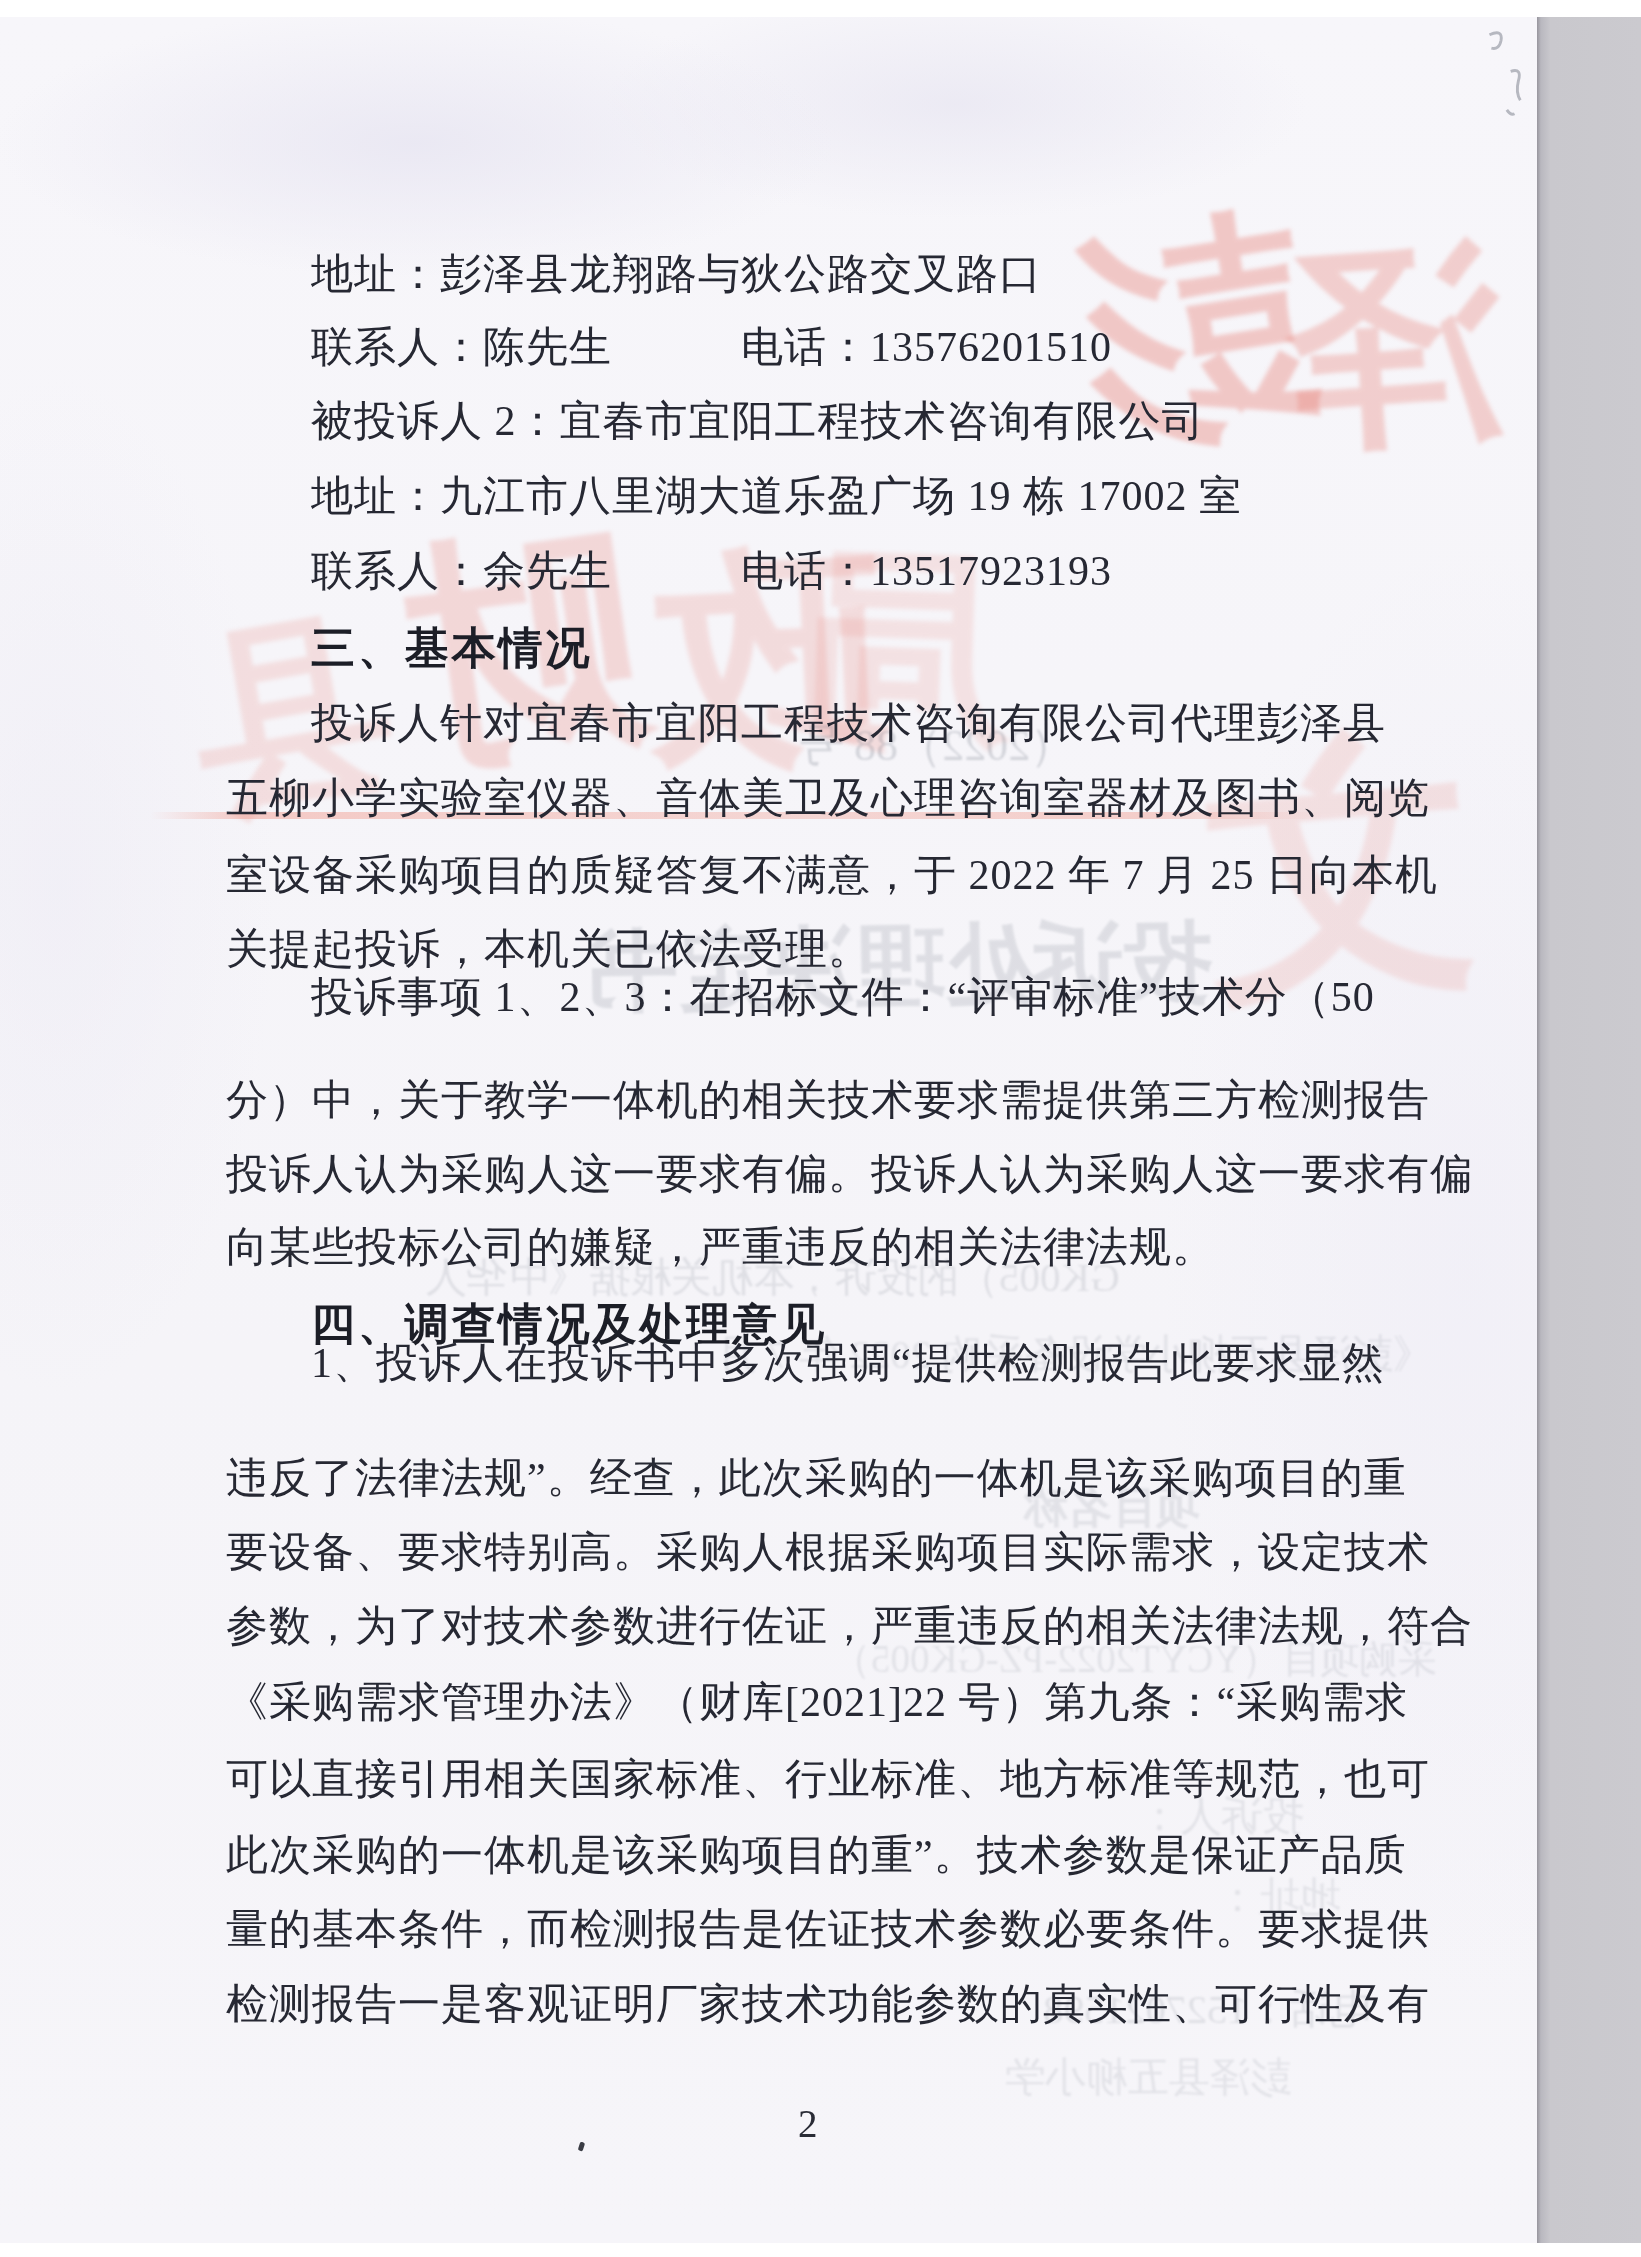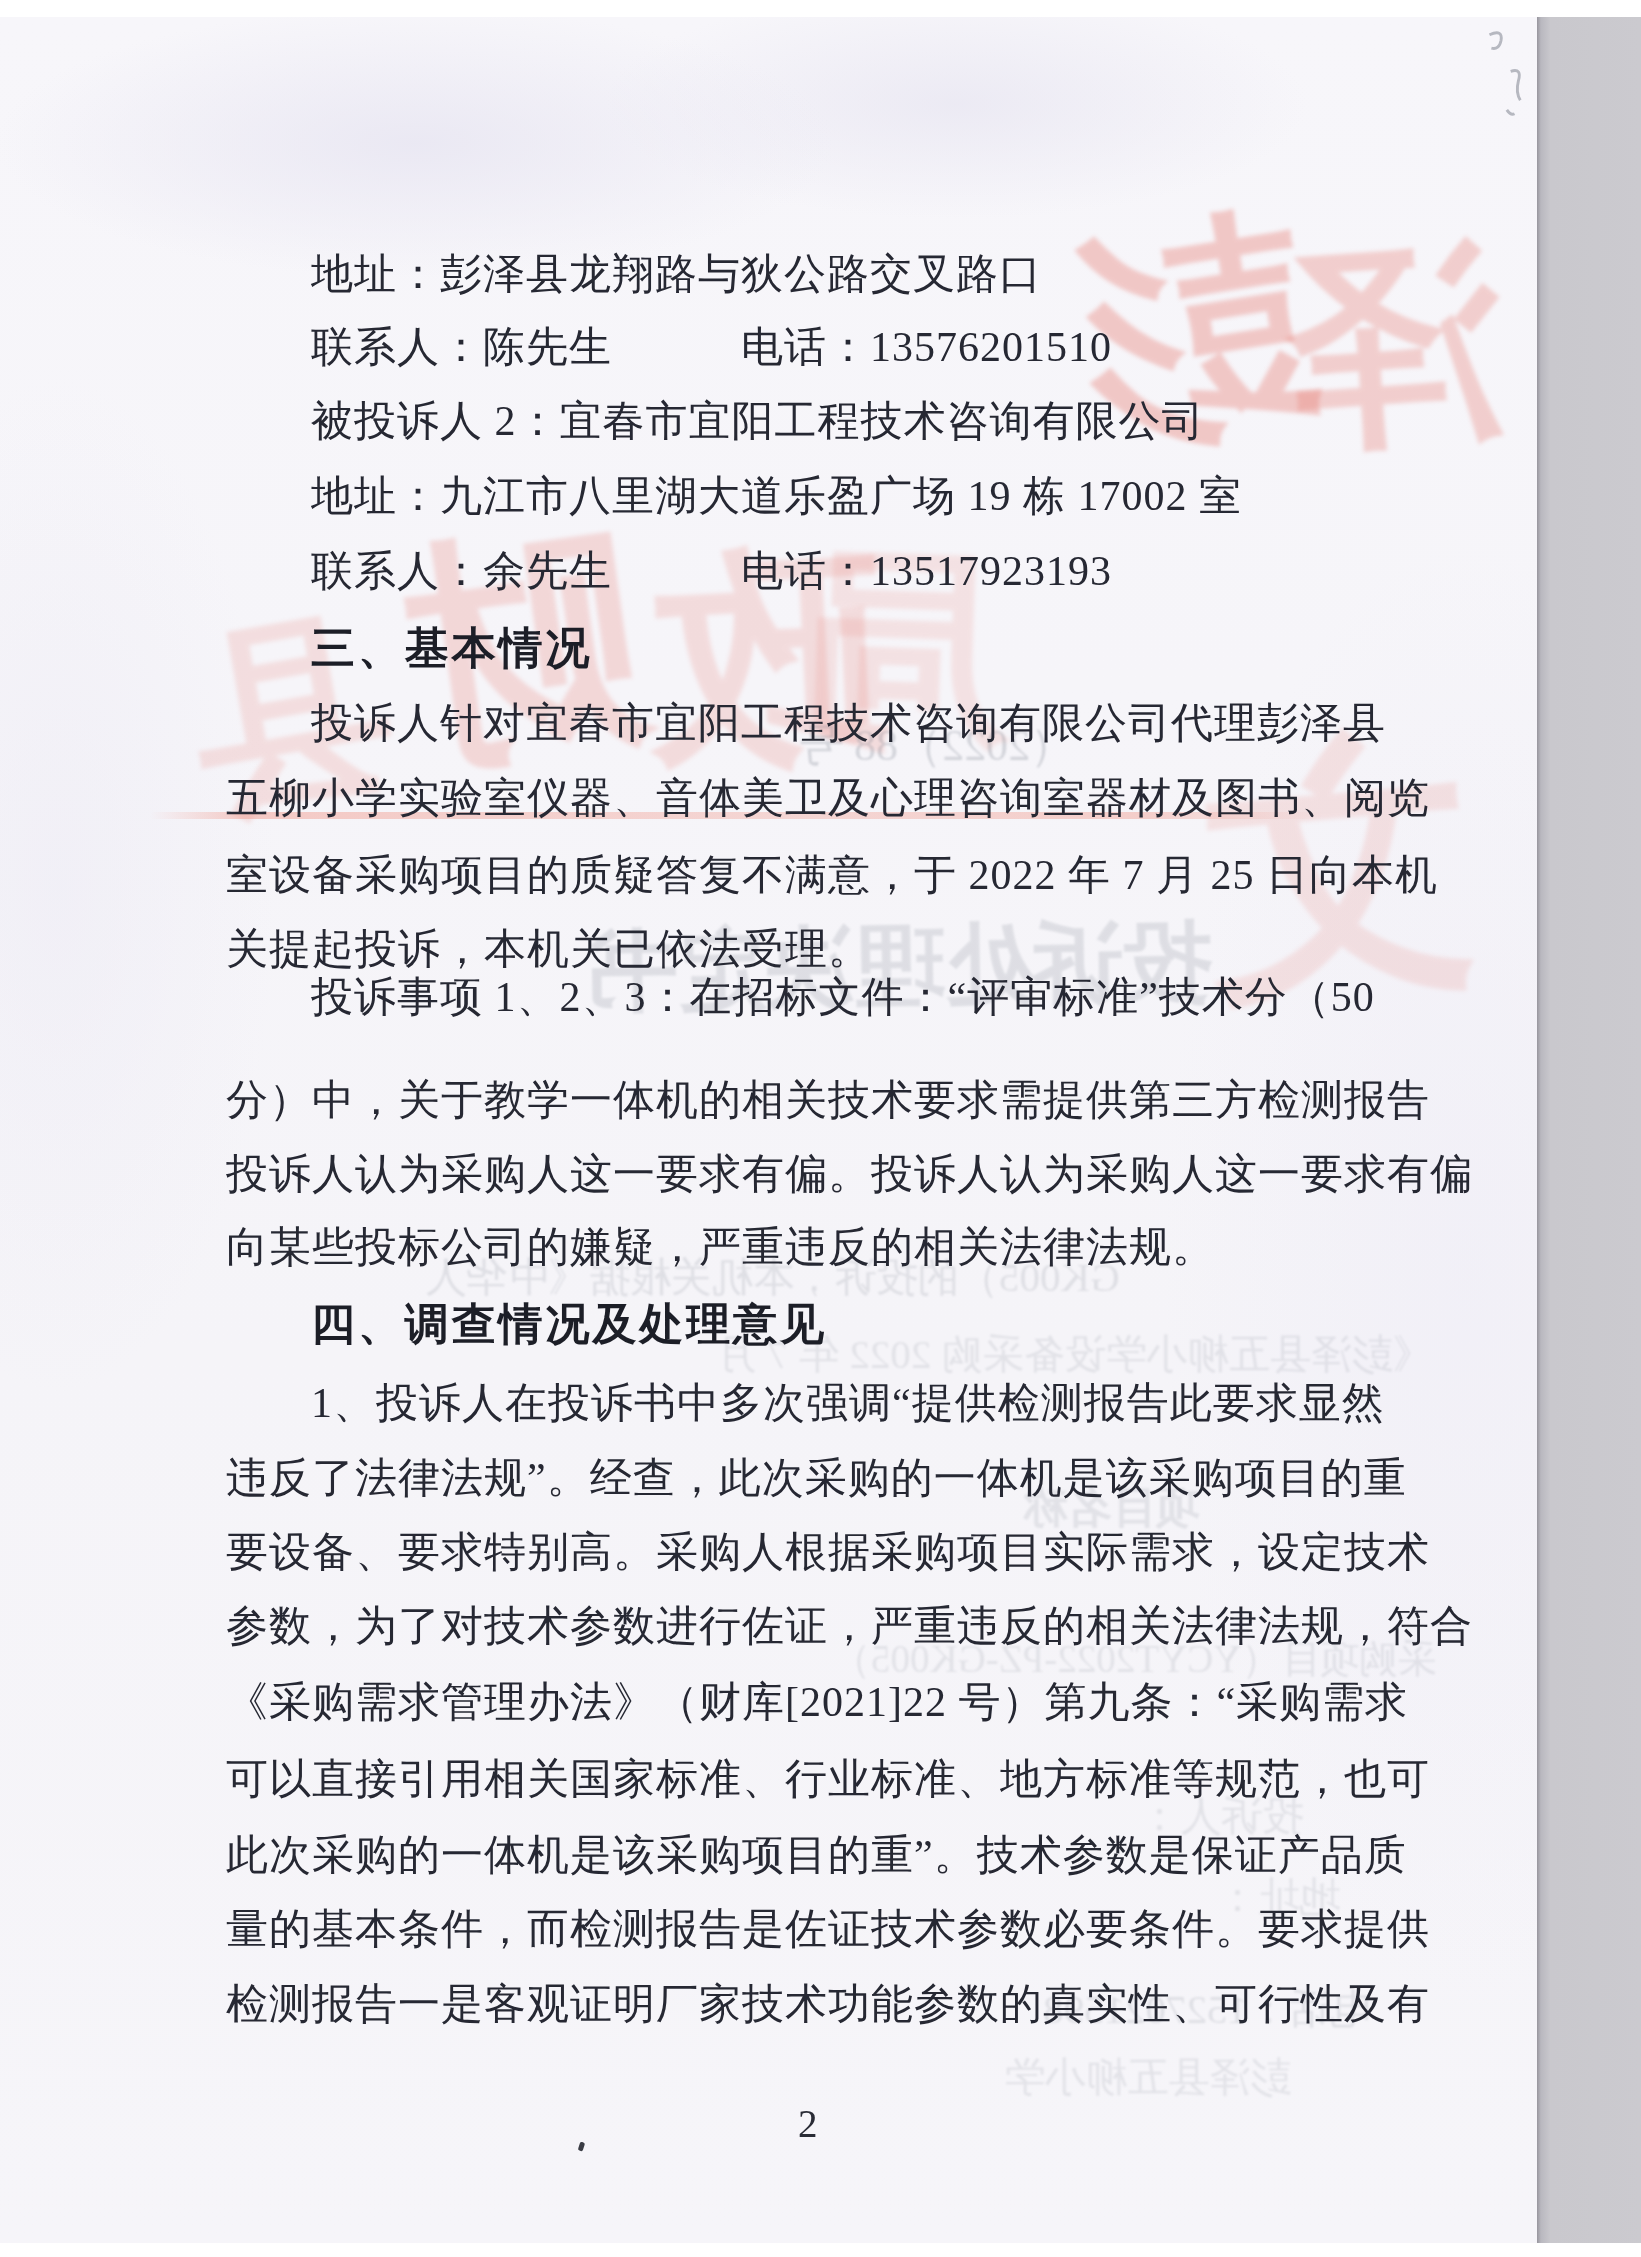--- a/index.html
+++ b/index.html
@@ -84,21 +84,21 @@
     <div class="ln ind hd" style="top:623px">三、基本情况</div>
     <div class="ln ind" style="top:698px">投诉人针对宜春市宜阳工程技术咨询有限公司代理彭泽县</div>
     <div class="ln" style="top:773px">五柳小学实验室仪器、音体美卫及心理咨询室器材及图书、阅览</div>
     <div class="ln" style="top:850px">室设备采购项目的质疑答复不满意，于 2022 年 7 月 25 日向本机</div>
     <div class="ln" style="top:924px">关提起投诉，本机关已依法受理。</div>
     <div class="ln ind" style="top:972px">投诉事项 1、2、3：在招标文件：“评审标准”技术分（50</div>
     <div class="ln" style="top:1075px">分）中，关于教学一体机的相关技术要求需提供第三方检测报告</div>
     <div class="ln" style="top:1149px">投诉人认为采购人这一要求有偏。投诉人认为采购人这一要求有偏</div>
     <div class="ln" style="top:1222px">向某些投标公司的嫌疑，严重违反的相关法律法规。</div>
     <div class="ln ind hd" style="top:1299px">四、调查情况及处理意见</div>
-    <div class="ln ind" style="top:1378px">1、投诉人在投诉书中多次强调“提供检测报告此要求显然</div>
+    <div class="ln ind" style="top:1338px">1、投诉人在投诉书中多次强调“提供检测报告此要求显然</div>
     <div class="ln" style="top:1453px">违反了法律法规”。经查，此次采购的一体机是该采购项目的重</div>
     <div class="ln" style="top:1527px">要设备、要求特别高。采购人根据采购项目实际需求，设定技术</div>
     <div class="ln" style="top:1601px">参数，为了对技术参数进行佐证，严重违反的相关法律法规，符合</div>
     <div class="ln" style="top:1677px">《采购需求管理办法》（财库[2021]22 号）第九条：“采购需求</div>
     <div class="ln" style="top:1754px">可以直接引用相关国家标准、行业标准、地方标准等规范，也可</div>
     <div class="ln" style="top:1830px">此次采购的一体机是该采购项目的重”。技术参数是保证产品质</div>
     <div class="ln" style="top:1904px">量的基本条件，而检测报告是佐证技术参数必要条件。要求提供</div>
     <div class="ln" style="top:1979px">检测报告一是客观证明厂家技术功能参数的真实性、可行性及有</div>
     <div class="pagenum">2</div>
   </div>

